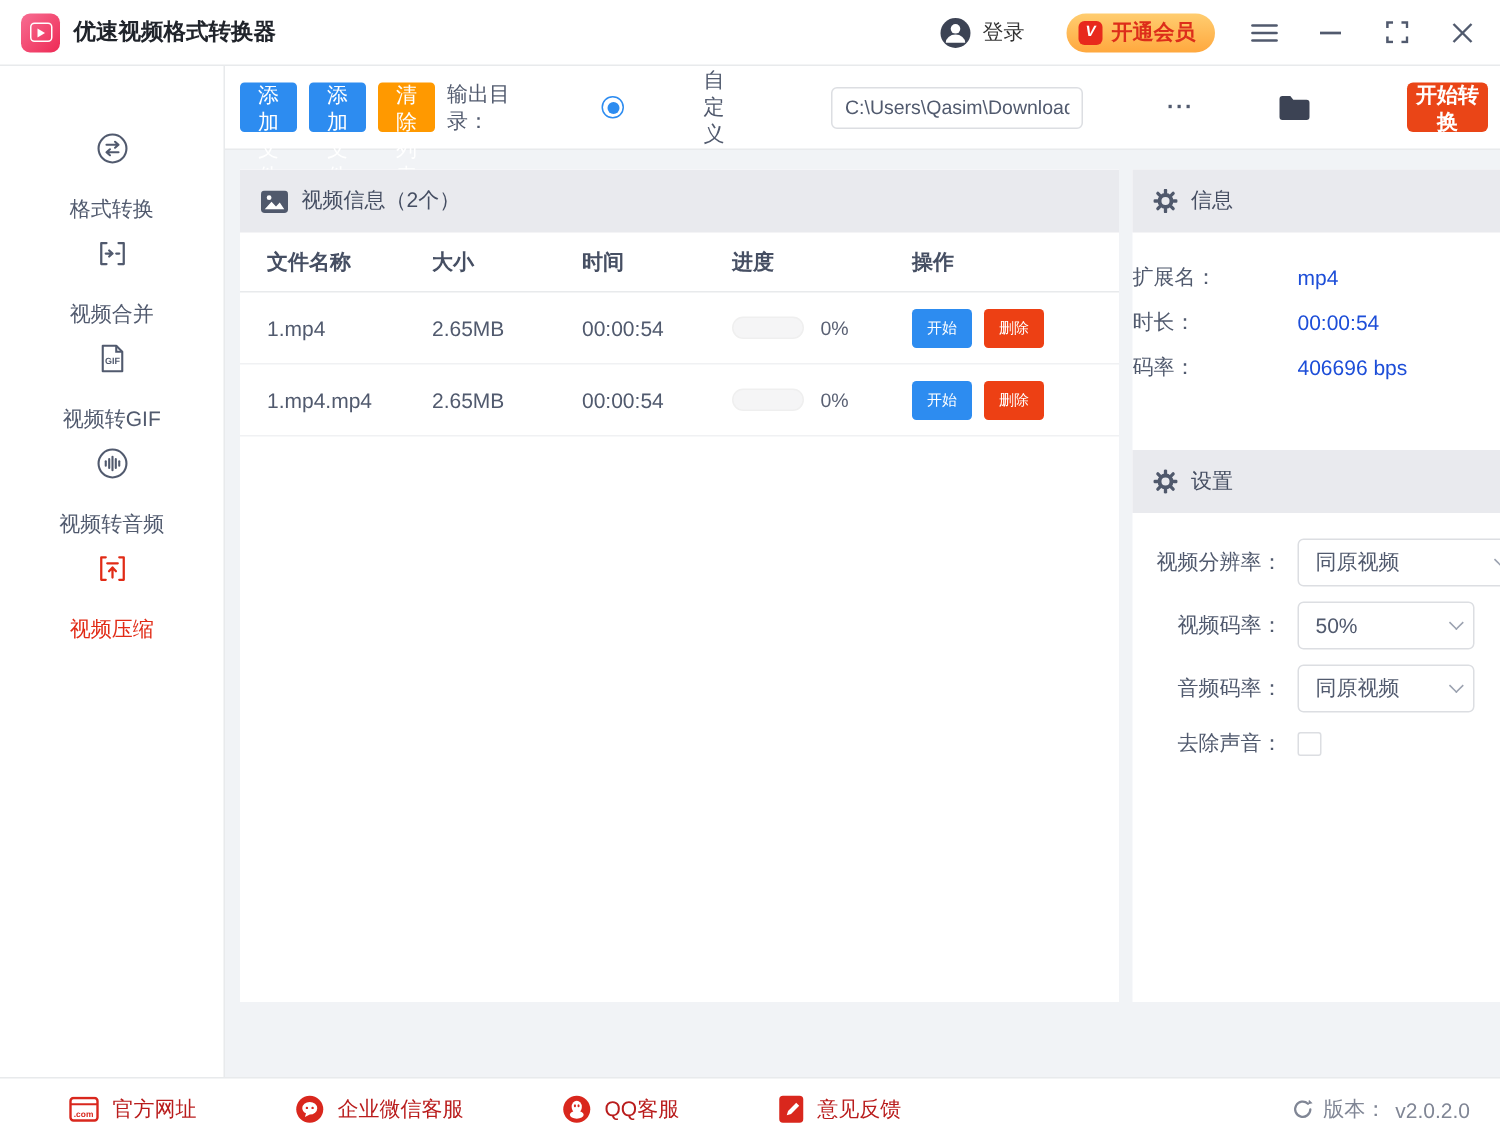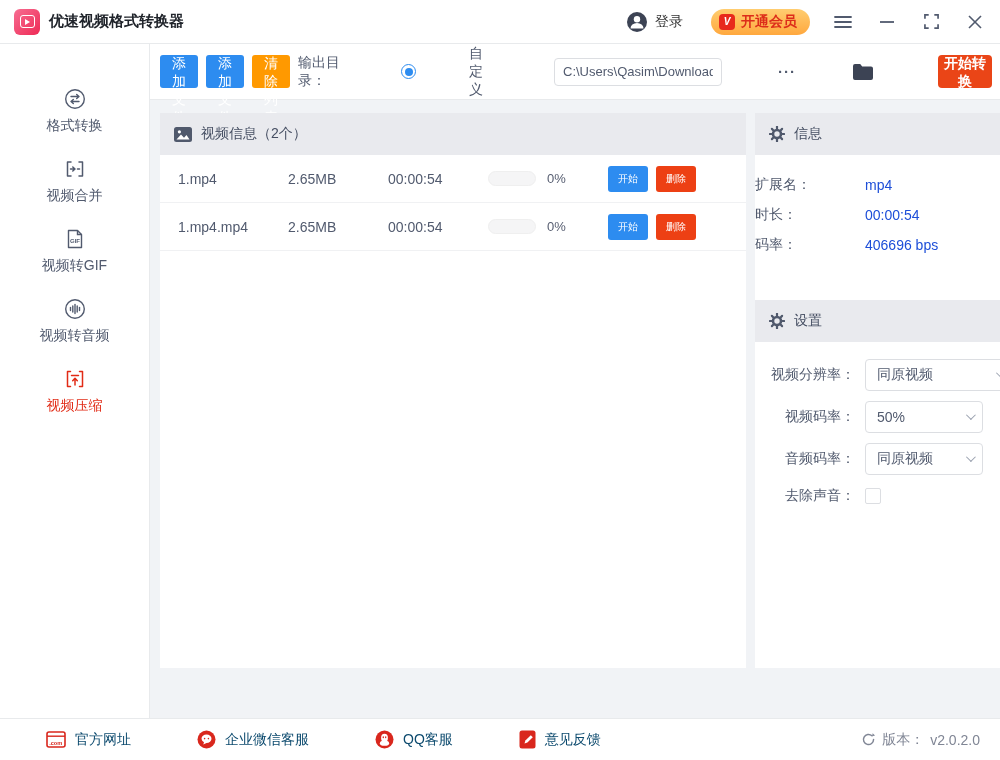--- a/index.html
+++ b/index.html
@@ -15,21 +15,21 @@
   .tb-right { margin-left:auto; display:flex; align-items:center; }
   .login { display:flex; align-items:center; gap:7px; color:#333; cursor:pointer; }
   .vip-btn { margin-left:28px; display:flex; align-items:center; gap:6px; background:linear-gradient(180deg,#ffcd70,#ffa83e); border-radius:15px; padding:4px 13px 4px 8px; color:#dd2d1a; font-weight:700; cursor:pointer; }
   .vip-badge { width:16px; height:16px; background:#e8291c; border-radius:4px; color:#fff; font-size:10px; font-weight:700; font-style:italic; display:flex; align-items:center; justify-content:center; }
   .win-ctrl { display:flex; align-items:center; gap:26px; margin-left:24px; color:#515a6e; }
   .win-ctrl .wbtn { cursor:pointer; display:flex; align-items:center; justify-content:center; width:18px; height:18px; }
 
   
   .app-row { display:flex; height:674px; }
   .sidebar { width:150px; background:#fff; border-right:1px solid #e8eaec; padding-top:44px; flex-shrink:0; }
-  .side-item { height:69px; display:flex; flex-direction:column; align-items:center; justify-content:flex-start; gap:7px; color:#515a6e; cursor:pointer; margin-bottom:1px; }
+  .side-item { height:69px; display:flex; flex-direction:column; align-items:center; justify-content:flex-start; gap:21px; color:#515a6e; cursor:pointer; margin-bottom:1px; }
   .side-item.active { color:#e12b16; }
   .side-item .lbl { font-size:14px; }
 
   .main { flex:1; display:flex; flex-direction:column; background:#f1f3f6; }
 
   
   .toolbar { height:56px; background:#fff; border-bottom:1px solid #e8eaec; display:flex; align-items:center; padding:0 38px 0 10px; flex-shrink:0; }
   .btn { border:none; color:#fff; font-size:14px; height:33px; padding:0 12px; border-radius:3px; cursor:pointer; font-family:inherit; }
   .btn-blue { background:#2d8cf0; }
   .btn-orange { background:#ff9900; }
@@ -70,21 +70,21 @@
   .set-row { display:flex; align-items:center; height:32px; margin-bottom:10px; }
   .set-row .k { width:100px; text-align:right; color:#515a6e; flex-shrink:0; }
   .select { position:relative; margin-left:10px; height:32px; border:1px solid #dcdee2; border-radius:4px; display:flex; align-items:center; padding:0 26px 0 11px; color:#515a6e; cursor:pointer; background:#fff; }
   .select.w-lg { width:148px; }
   .select.w-sm { width:118px; }
   .chev { position:absolute; right:9px; top:11px; width:7px; height:7px; border-right:1.5px solid #9aa1af; border-bottom:1.5px solid #9aa1af; transform:rotate(45deg) translateY(-2px); }
   .checkbox { width:16px; height:16px; border:1px solid #dcdee2; border-radius:2px; background:#fff; margin-left:10px; cursor:pointer; }
 
   
   .bottombar { height:42px; background:#fff; border-top:1px solid #e8eaec; display:flex; align-items:center; padding:0 20px 0 18px; }
-  .foot-link { display:flex; align-items:center; gap:9px; color:#0c4a6e; cursor:pointer; margin-right:38px;padding-left:28px; }
+  .foot-link { display:flex; align-items:center; gap:9px; color:#b91c1c; cursor:pointer; margin-right:38px;padding-left:28px; }
   .version { margin-left:auto; display:flex; align-items:center; gap:6px; color:#808695; }
 
   svg { display:block; }
 </style>
 </head>
 <body>
 
 <div class="titlebar">
   <div class="app-icon">
       <div class="cam">
@@ -231,20 +231,27 @@
         <div class="panel-header">
           <span>
             <svg width="18" height="15" viewBox="0 0 18 15">
                 <rect x="0" y="0" width="18" height="15" rx="2.5" fill="#50596c"></rect>
                 <circle cx="5.4" cy="4.8" r="1.6" fill="#fff"></circle>
                 <path d="M2.5 12.5 L7 7.5 l3 3.2 L12.5 8 l3 4.5 z" fill="#fff"></path>
               </svg>
           </span>
           <span>视频信息（2个）</span>
         </div>
+        <div class="thead">
+          <span>文件名称</span>
+          <span>大小</span>
+          <span>时间</span>
+          <span>进度</span>
+          <span>操作</span>
+        </div>
         <div class="trow">
           <span>1.mp4</span>
           <span>2.65MB</span>
           <span>00:00:54</span>
           <span class="prog-cell">
             <span class="prog-track"></span>
             <span class="prog-txt">0%</span>
           </span>
           <span class="act-cell">
             <button class="btn-sm btn-start">开始</button>

